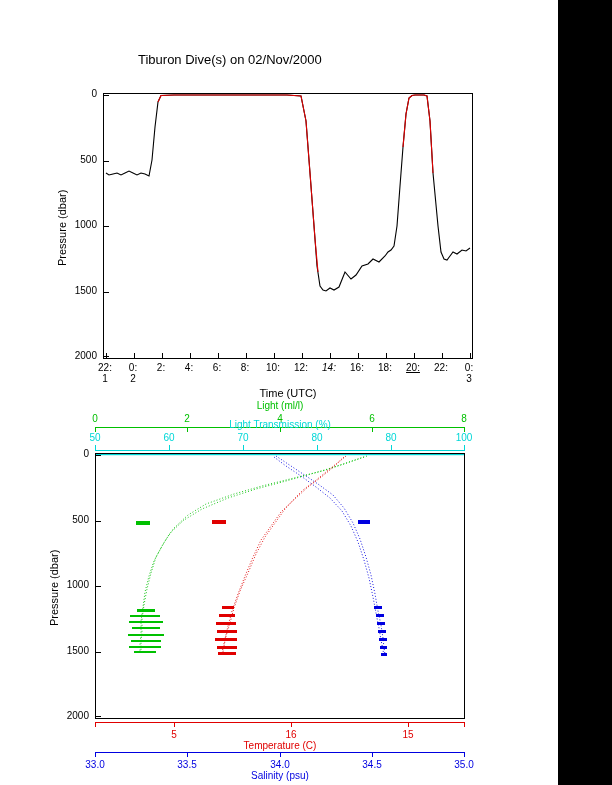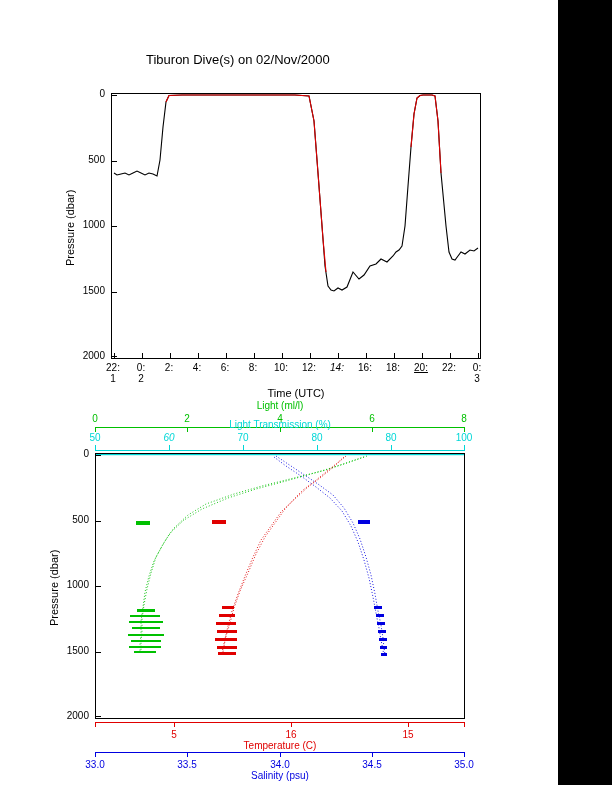--- a/index.html
+++ b/index.html
@@ -11,21 +11,21 @@
   #page{
     position:relative;width:612px;height:785px;background:#000;
   }
   #paper{
     position:absolute;left:0;top:0;width:558px;height:785px;background:#ffffff;
   }
   .txt{position:absolute;white-space:nowrap;}
   .rot{transform-origin:0 0;transform:rotate(-90deg);}
 
   
-  #fig1{position:absolute;left:16px;top:0;width:507px;height:400px;}
+  #fig1{position:absolute;left:8px;top:0;width:507px;height:400px;}
   #title1{left:130px;top:52px;font-size:13px;color:#000;}
   #plot1{
     position:absolute;left:95px;top:93px;width:370px;height:266px;
     border:1px solid #000;box-sizing:border-box;background:#fff;
   }
   #plot1 svg{position:absolute;left:0;top:0;}
   .tick1{position:absolute;background:#000;width:1px;height:5px;bottom:0;}
   .tickt1{position:absolute;background:#000;height:1px;width:5px;left:0;}
   .xlab1{position:absolute;font-size:10px;color:#000;transform:translateX(-50%);text-align:right;}
   .ylab1{position:absolute;font-size:10px;color:#000;text-align:right;}
@@ -132,21 +132,21 @@
       <div class="axname green" style="left:280px;top:0px;">Light (ml/l)</div>
 
       <div class="axisline" style="left:95px;top:50px;width:370px;background:#00d7d7;"></div>
       <div class="atick" style="left:95px;top:45px;height:5px;background:#00d7d7;"></div>
       <div class="atick" style="left:169px;top:45px;height:5px;background:#00d7d7;"></div>
       <div class="atick" style="left:243px;top:45px;height:5px;background:#00d7d7;"></div>
       <div class="atick" style="left:317px;top:45px;height:5px;background:#00d7d7;"></div>
       <div class="atick" style="left:391px;top:45px;height:5px;background:#00d7d7;"></div>
       <div class="atick" style="left:464px;top:45px;height:5px;background:#00d7d7;"></div>
       <div class="albl cyan" style="left:95px;top:32px;">50</div>
-      <div class="albl cyan" style="left:169px;top:32px;font-style:italic;">60</div>
+      <div class="albl cyan" style="left:169px;top:32px;">60</div>
       <div class="albl cyan" style="left:243px;top:32px;">70</div>
       <div class="albl cyan" style="left:317px;top:32px;">80</div>
       <div class="albl cyan" style="left:391px;top:32px;">80</div>
       <div class="albl cyan" style="left:464px;top:32px;">100</div>
       <div class="axname cyan" style="left:280px;top:19px;">Light Transmission (%)</div>
 
       <div id="plot2">
         <svg width="368" height="264" viewBox="0 0 368 264">
           <g fill="#00c000">
             <polyline fill="none" stroke="#00c000" stroke-width="0.9" stroke-dasharray="1,2" points="271,2 253,8 230,16 198,24 166,32 138,40 110,50 92,61 78,74 69,87 60,103 55,119 51,135 48,151 46,165 46,177 45,188 45,197"></polyline>

